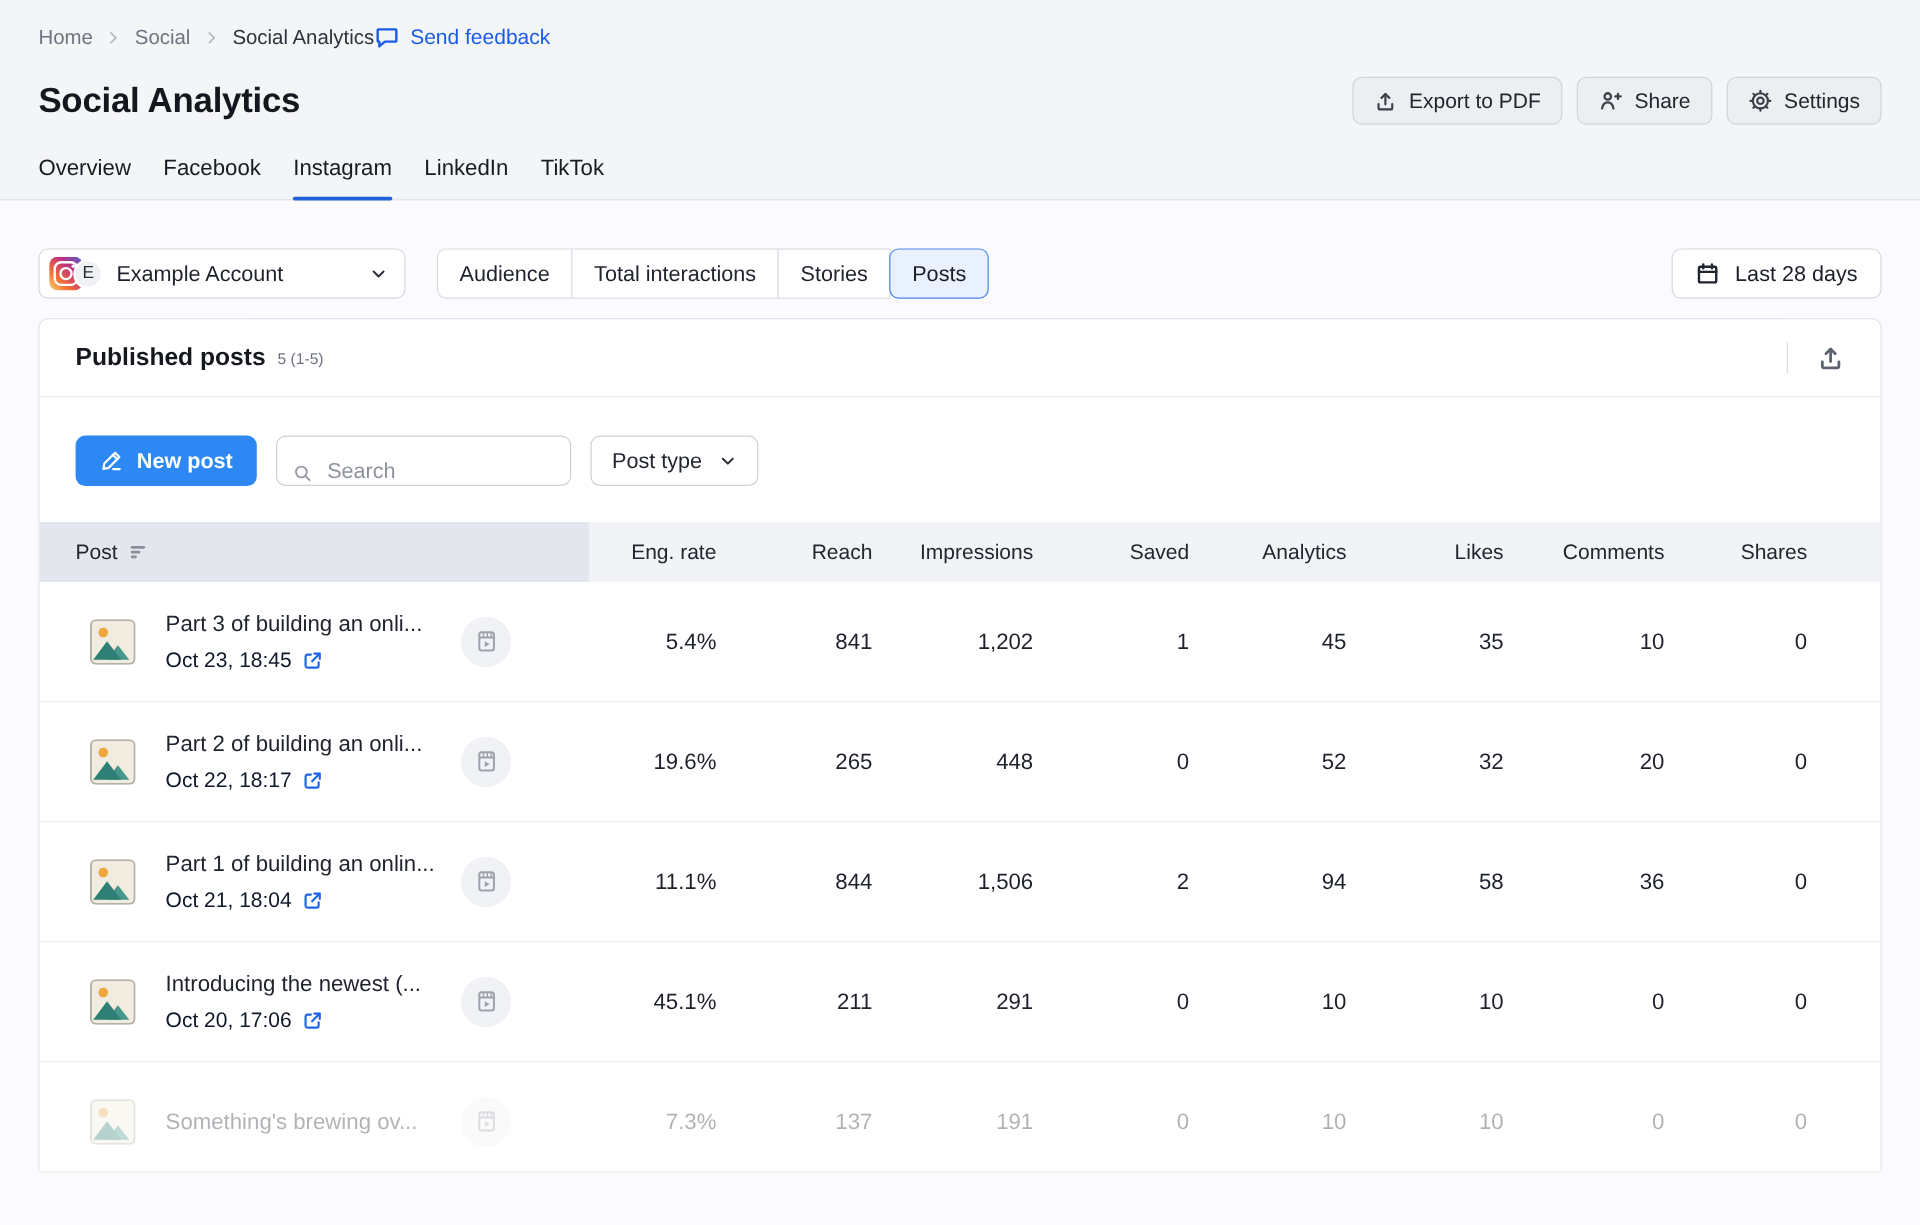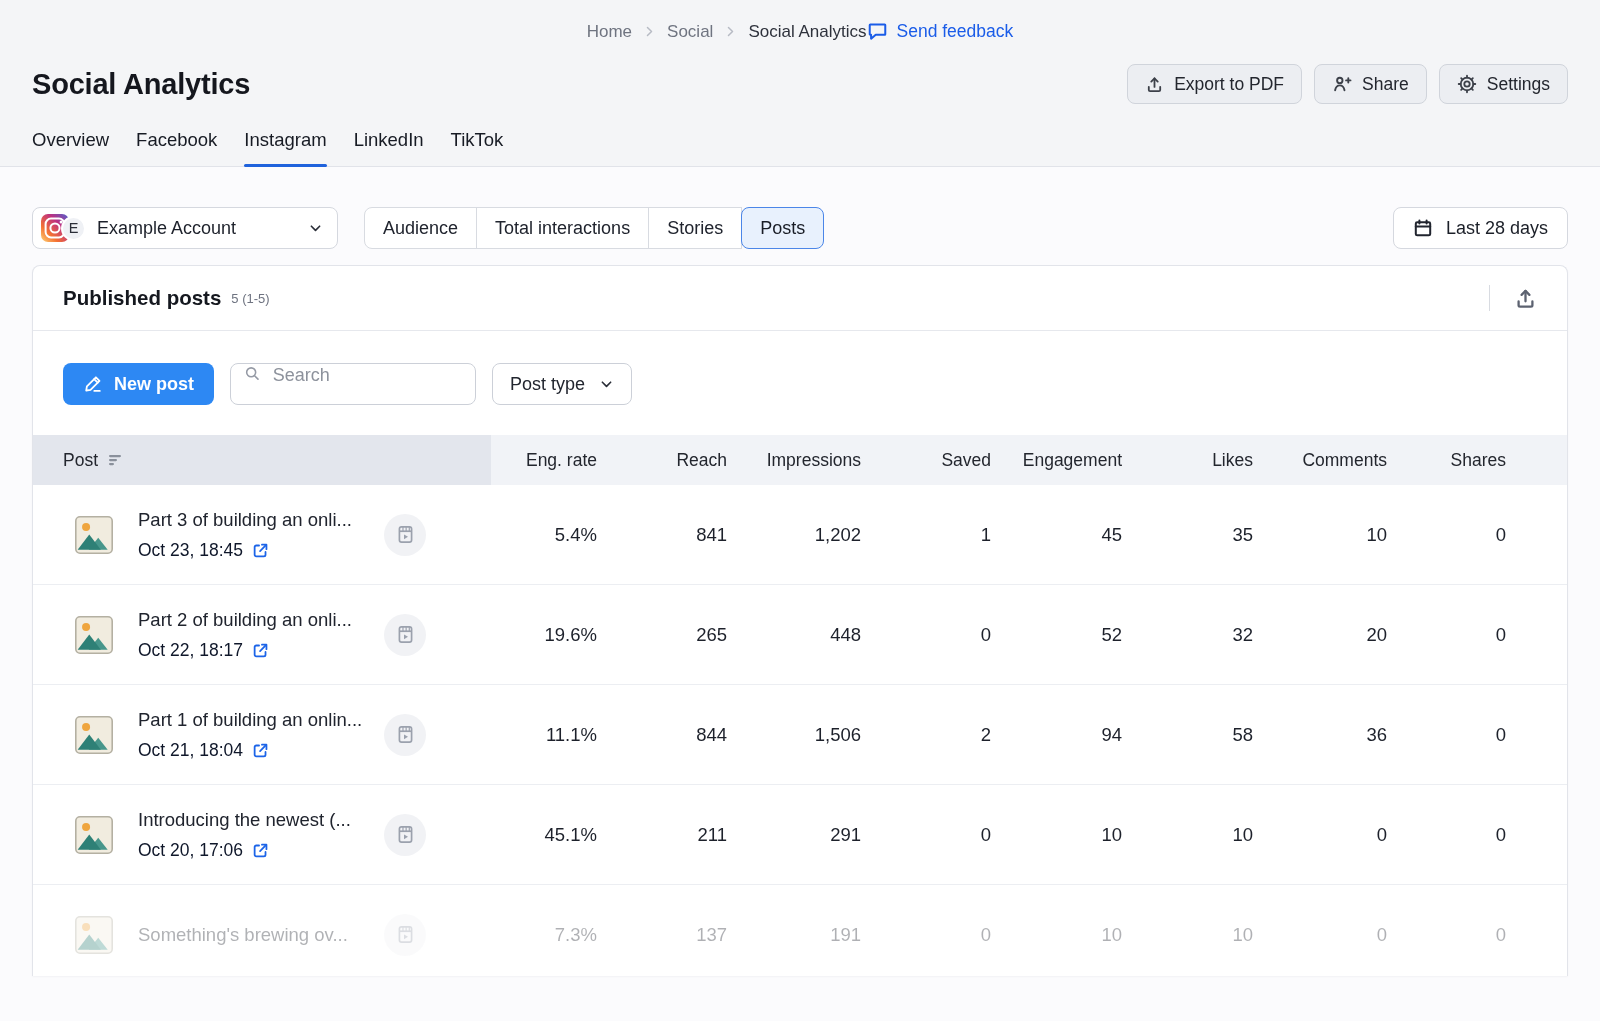--- a/index.html
+++ b/index.html
@@ -11,21 +11,21 @@
     color:#20242e;
   }
   svg { display:block; }
 
   
   .top {
     background:#f4f5f7;
     padding:0 32px;
     border-bottom:1px solid #e1e3e9;
   }
-  .bc-row { display:flex; align-items:center; justify-content:center; padding-top:21px; }
+  .bc-row { display:flex; align-items:center; justify-content:flex-start; padding-top:21px; }
   .breadcrumb { display:flex; align-items:center; gap:11px; font-size:17px; color:#6f7480; }
   .crumb { cursor:pointer; }
   .crumb.last { color:#2e323c; cursor:default; }
   .send-feedback { display:flex; align-items:center; gap:9px; color:#1a5ce8; font-size:17.5px; cursor:pointer; }
 
   .title-row { display:flex; align-items:center; justify-content:space-between; margin-top:22px; }
   .page-title { font-size:29px; font-weight:700; color:#15171e; letter-spacing:-0.2px; }
   .actions { display:flex; gap:12px; }
   .btn-gray {
     display:flex; align-items:center; gap:10px;
@@ -92,21 +92,21 @@
   .card-divider { border-top:1px solid #e6e8ed; }
 
   .toolbar { padding:32px 30px 30px; display:flex; align-items:center; gap:16px; }
   .btn-primary {
     height:42px; display:flex; align-items:center; gap:11px; padding:0 20px;
     background:#2d88f3; border:none; border-radius:8px;
     color:#fff; font-size:18px; font-weight:700; cursor:pointer;
     font-family:"Liberation Sans","DejaVu Sans",sans-serif;
   }
   .search-box {
-    width:246px; height:42px; display:flex; align-items:flex-start; gap:10px;
+    width:246px; height:42px; display:flex; align-items:flex-end; gap:10px;
     padding:0 13px; background:#fff; border:1px solid #ccd0d8; border-radius:8px;
   }
   .search-box input {
     border:none; outline:none; width:100%; font-size:18px; color:#20242e;
     font-family:"Liberation Sans","DejaVu Sans",sans-serif; background:transparent;
   }
   .search-box input::placeholder { color:#8d929c; }
   .posttype-btn {
     height:42px; display:flex; align-items:center; gap:14px; padding:0 17px;
     background:#fff; border:1px solid #ccd0d8; border-radius:8px;
@@ -307,21 +307,21 @@
           <svg width="16" height="14" viewBox="0 0 16 14">
             <rect x="1" y="2" width="12" height="2.2" rx="1.1" fill="#8a909b"></rect>
             <rect x="1" y="6" width="8" height="2.2" rx="1.1" fill="#8a909b"></rect>
             <rect x="1" y="10" width="5" height="2.2" rx="1.1" fill="#8a909b"></rect>
           </svg>
         </div>
         <div class="col-h">Eng. rate</div>
         <div class="col-h">Reach</div>
         <div class="col-h">Impressions</div>
         <div class="col-h">Saved</div>
-        <div class="col-h">Engagement</div>
+        <div class="col-h">Analytics</div>
         <div class="col-h">Likes</div>
         <div class="col-h">Comments</div>
         <div class="col-h">Shares</div>
       </div>
     <div id="rows">
   <div class="tgrid trow">
     <div class="post-cell">
       <svg class="thumb" viewBox="0 0 36 36">
         <rect x="0.75" y="0.75" width="34.5" height="34.5" rx="4" fill="#f1ecdf" stroke="#b4b0a2" stroke-width="1.5"></rect>
         <circle cx="10.5" cy="10.5" r="3.8" fill="#efa53e"></circle>

